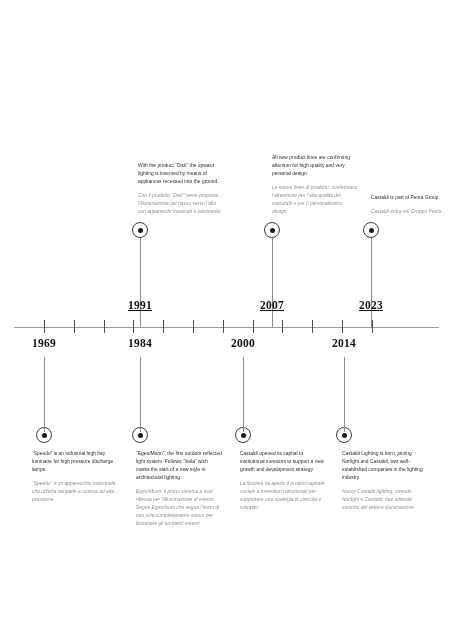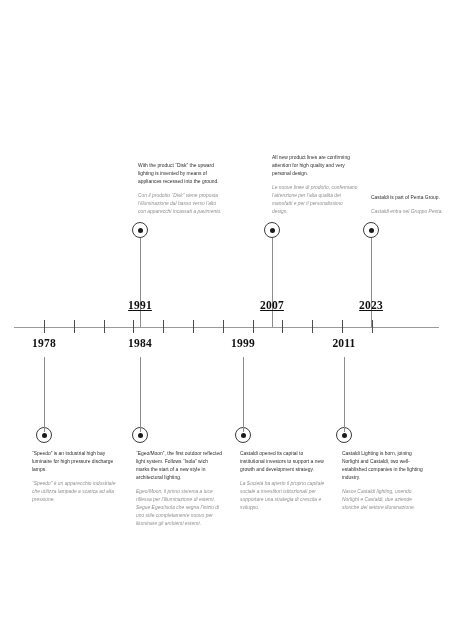--- a/index.html
+++ b/index.html
@@ -142,21 +142,21 @@
       <div class="tick" style="left: 252.6px;"></div>
       <div class="tick" style="left: 282.4px;"></div>
       <div class="tick" style="left: 312.2px;"></div>
       <div class="tick" style="left: 342px;"></div>
       <div class="tick" style="left: 371.8px;"></div>
     </div>
   <div id="milestones">
       <div class="milestone below" style="left: 44px;">
         <div class="node"></div>
         <div class="stem"></div>
-        <div class="year">1978</div>
+        <div class="year">1969</div>
         <div class="text-block" style="left: -12px;">
           <p class="text-en">“Speedo” is an industrial high bay luminaire for high pressure discharge lamps.</p>
           <p class="text-it">“Speedo” è un apparecchio industriale che utilizza lampade a scarica ad alta pressione.</p>
         </div>
       </div>
       <div class="milestone above" style="left: 140px;">
         <div class="node"></div>
         <div class="stem"></div>
         <div class="year">1991</div>
         <div class="text-block" style="left: -2px;">
@@ -169,39 +169,39 @@
         <div class="stem"></div>
         <div class="year">1984</div>
         <div class="text-block" style="left: -4px;">
           <p class="text-en">“Egeo/Moon”, the first outdoor reflected light system. Follows “Isola” wich marks the start of a new style in architectural lighting.</p>
           <p class="text-it">Egeo/Moon, il primo sistema a luce riflessa per l’illuminazione di esterni. Segue Egeo/Isola che segna l’inizio di uno stile completamente nuovo per illuminare gli ambienti esterni.</p>
         </div>
       </div>
       <div class="milestone below" style="left: 243px;">
         <div class="node"></div>
         <div class="stem"></div>
-        <div class="year">1999</div>
+        <div class="year">2000</div>
         <div class="text-block" style="left: -3px;">
           <p class="text-en">Castaldi opened its capital to institutional investors to support a new growth and development strategy.</p>
           <p class="text-it">La Società ha aperto il proprio capitale sociale a investitori istituzionali per supportare una strategia di crescita e sviluppo.</p>
         </div>
       </div>
       <div class="milestone above" style="left: 272px;">
         <div class="node"></div>
         <div class="stem"></div>
         <div class="year">2007</div>
         <div class="text-block" style="left: 0px;">
           <p class="text-en">All new product lines are confirming attention for high quality and very personal design.</p>
           <p class="text-it">Le nuove linee di prodotto, confermano l’attenzione per l’alta qualità dei manufatti e per il personalissimo design.</p>
         </div>
       </div>
       <div class="milestone below" style="left: 344px;">
         <div class="node"></div>
         <div class="stem"></div>
-        <div class="year">2011</div>
+        <div class="year">2014</div>
         <div class="text-block" style="left: -2px;">
           <p class="text-en">Castaldi Lighting is born, joining Norlight and Castaldi, two well-established companies in the lighting industry.</p>
           <p class="text-it">Nasce Castaldi lighting, unendo Norlight e Castaldi, due aziende storiche del settore illuminazione.</p>
         </div>
       </div>
       <div class="milestone above" style="left: 371px;">
         <div class="node"></div>
         <div class="stem"></div>
         <div class="year">2023</div>
         <div class="text-block" style="left: 0px;">

